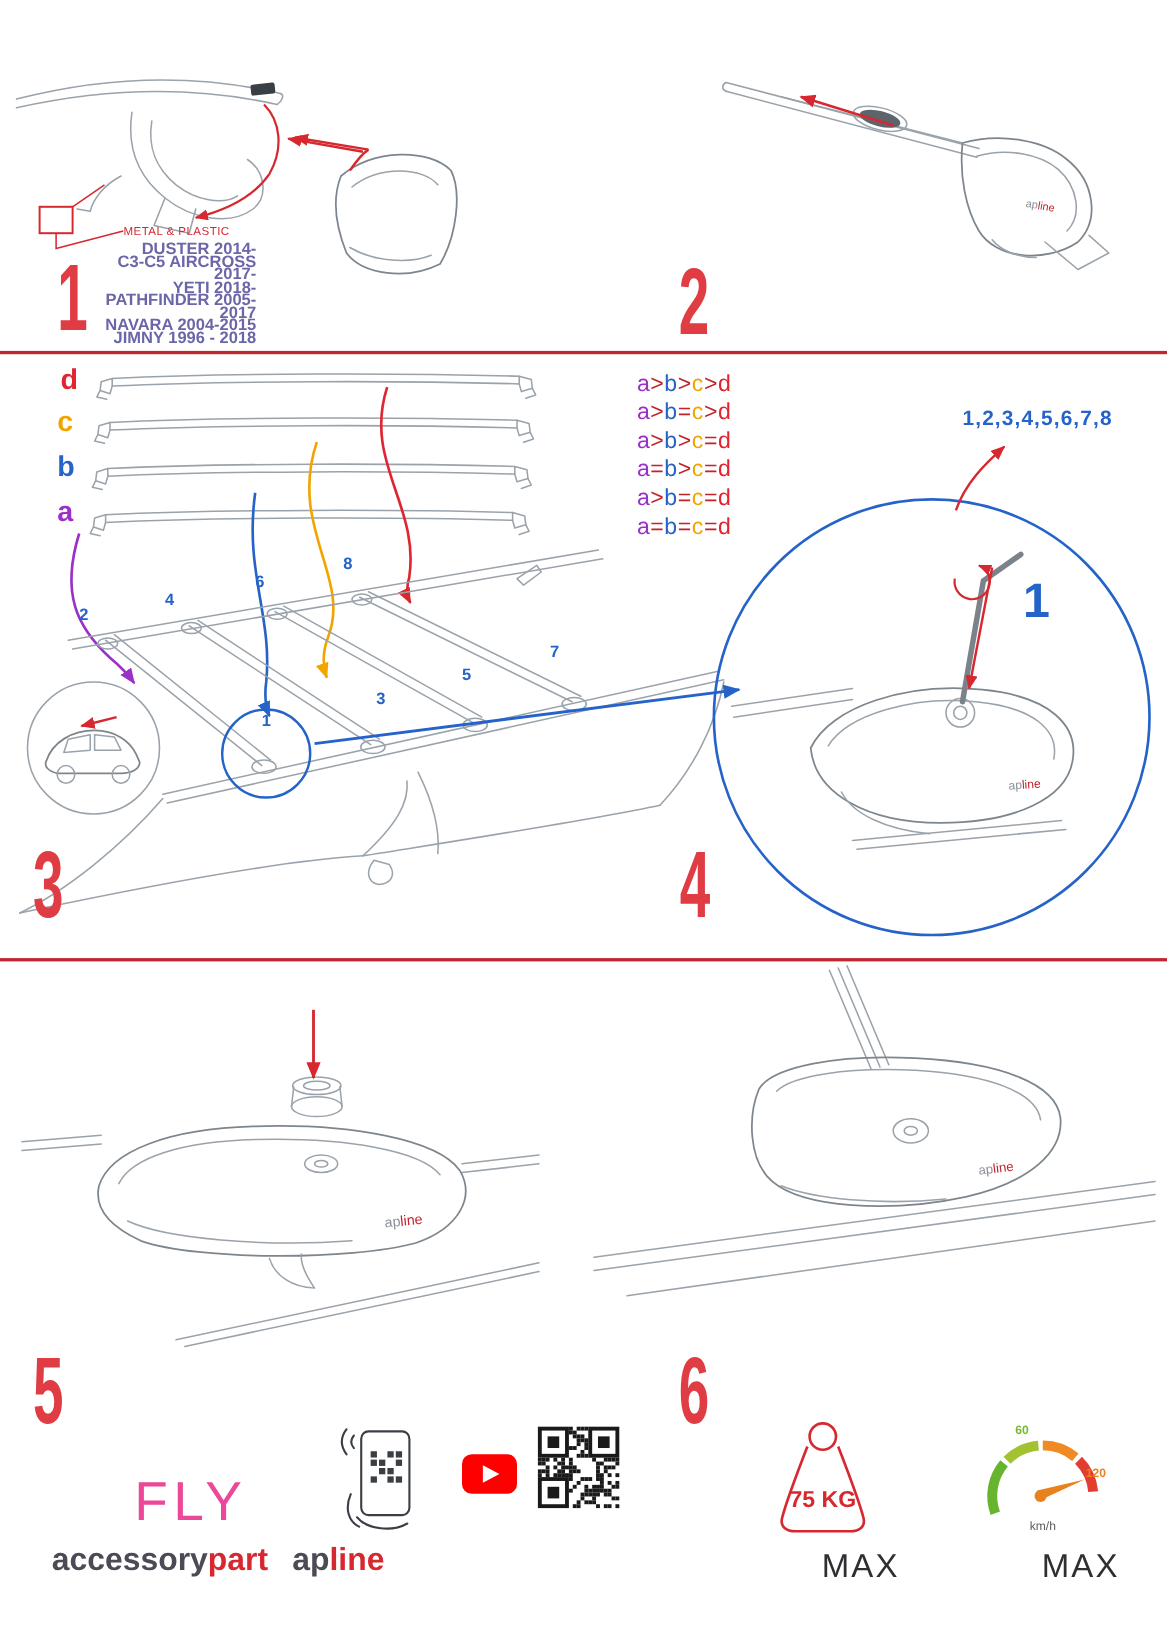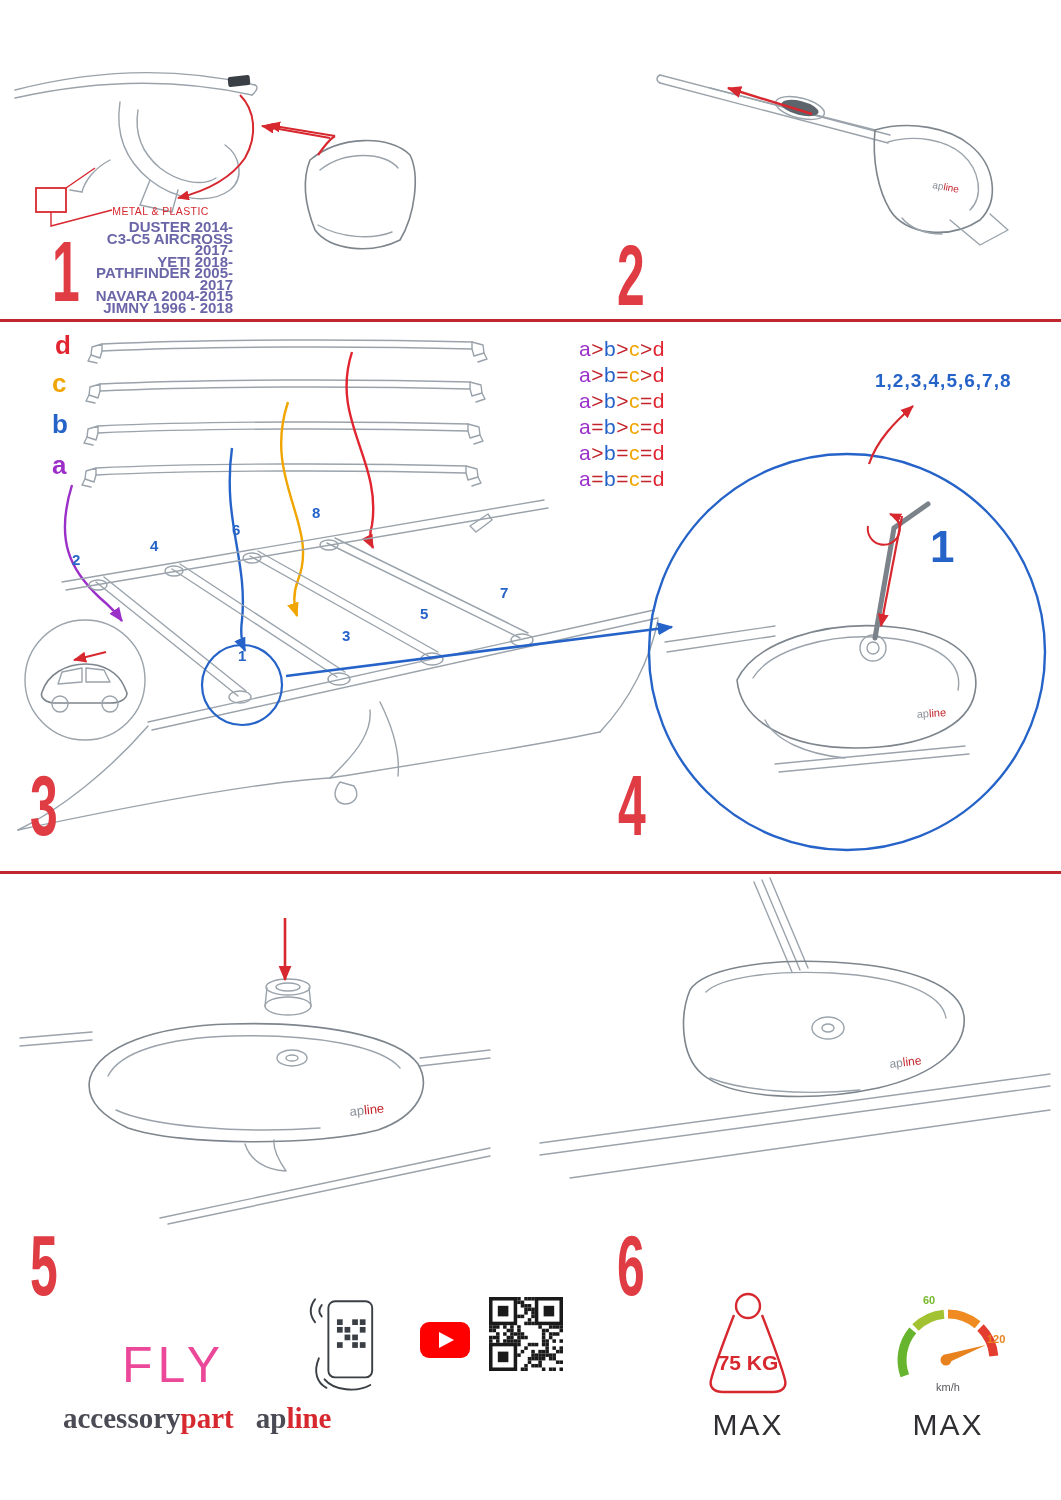--- a/index.html
+++ b/index.html
@@ -18,25 +18,25 @@
                 color:#6a66a8; font-size:15px; font-weight:700; line-height:11.5px; }
   .bar-label { position:absolute; font-size:26px; font-weight:700; line-height:1; }
   .pos-num { position:absolute; color:#2563c9; font-size:15px; font-weight:700; line-height:1; }
   .relation-list { position:absolute; left:563px; top:336px; font-size:21px; font-weight:400;
                    line-height:26px; letter-spacing:.5px;margin-left:16px; }
   .sequence { position:absolute; left:875px; top:370px; color:#2563c9; font-size:19px;
               font-weight:700; letter-spacing:1px; }
   .callout-1 { position:absolute; left:930px; top:522px; color:#2563c9; font-size:44px; font-weight:700; }
   .fly { position:absolute; left:122px; top:1336px; color:#ec4899; font-size:50px;
          font-weight:400; letter-spacing:5px; }
-  .brandline { position:absolute; left:63px; top:1402px; font-size:29px; font-weight:700;
-               color:#4b4b55; white-space:nowrap;font-family:Liberation Serif, serif; }
+  .brandline { position:absolute; left:47px; top:1402px; font-size:29px; font-weight:700;
+               color:#4b4b55; white-space:nowrap; }
   .brandline .red { color:#d7282f; }
   .brand-gap { display:inline-block; width:22px; }
-  .max-label { position:absolute; width:140px; text-align:center; color:#2f2f33;
+  .max-label { position:absolute; width:140px; text-align:right; color:#2f2f33;
                font-size:30px; font-weight:400; letter-spacing:2px; }
   svg text { font-family:"Liberation Sans", sans-serif; }
 </style>
 </head>
 <body>
 
 <div class="page">
 
   <svg viewBox="0 0 430 240" style="left:0px; top:40px; width:430px; height:240px;">
     <defs>

